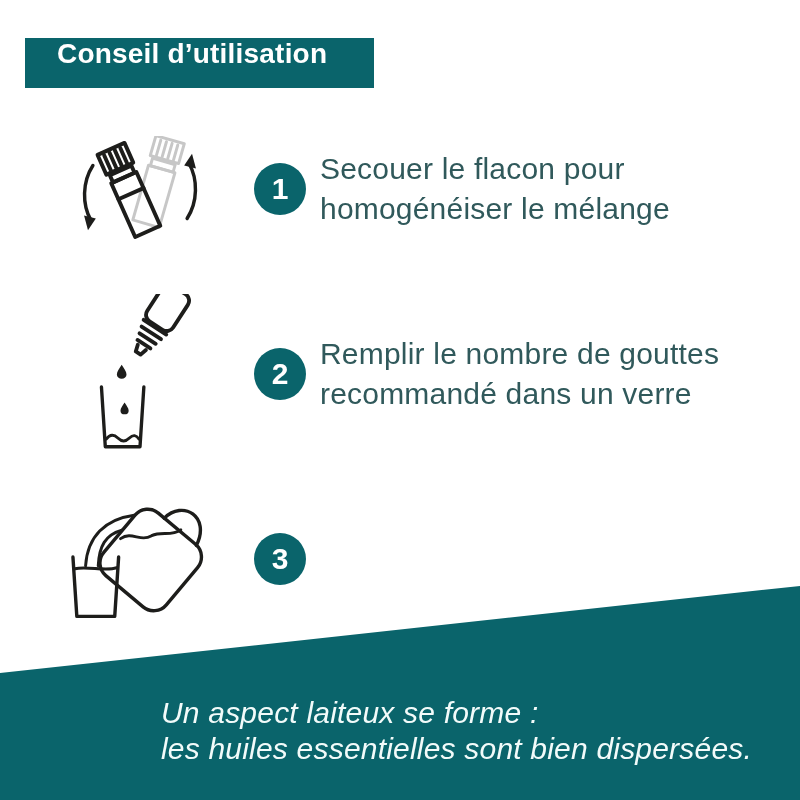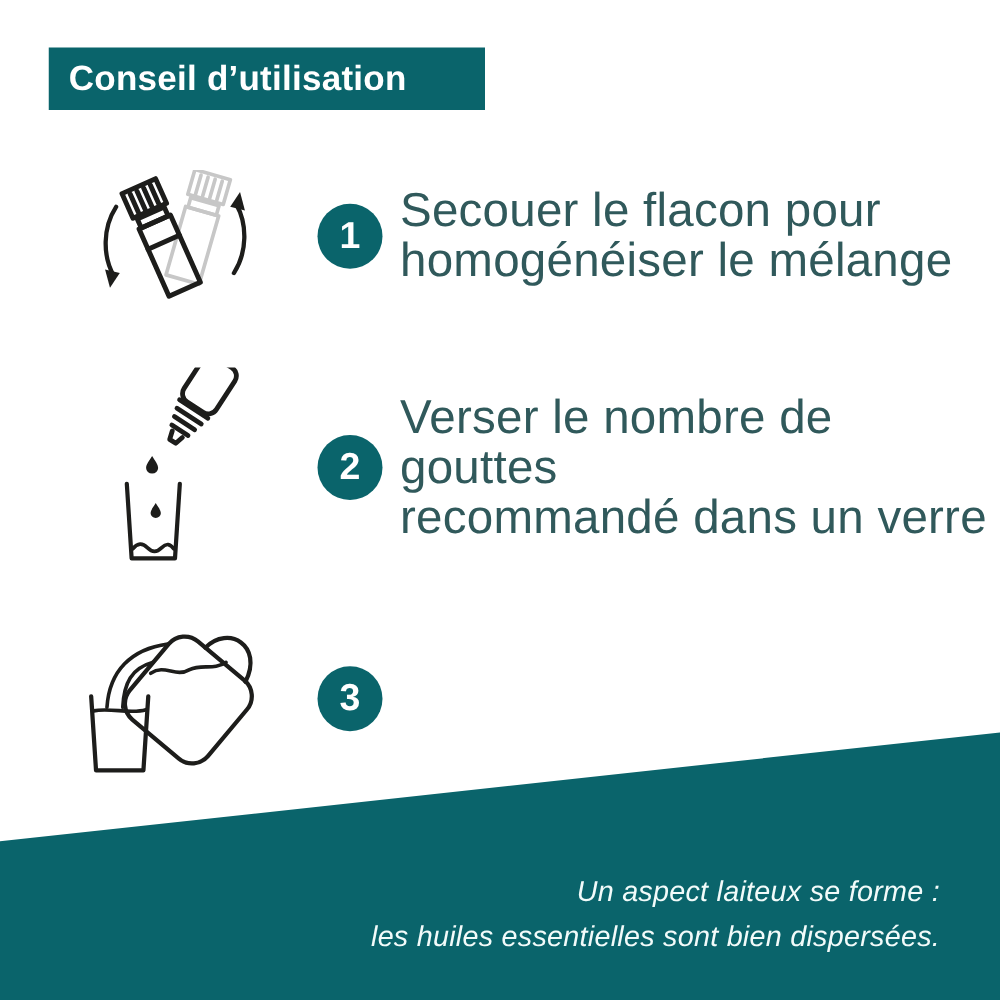--- a/index.html
+++ b/index.html
@@ -10,52 +10,52 @@
     --text-on-accent:#f2fbfa;
     --background:#ffffff;
   }
   html,body{margin:0;padding:0;}
   body{background:#e9e9e9;font-family:"Liberation Sans",sans-serif;}
   .canvas{
     position:relative;width:800px;height:800px;margin:0 auto;
     background:var(--background);overflow:hidden;
   }
   .title-banner{
-    position:absolute;left:39px;top:38px;width:349px;height:50px;
-    background:var(--accent);display:flex;align-items:center;
-    padding-left:16px;box-sizing:border-box;
+    position:absolute;left:25px;top:38px;width:349px;height:50px;
+    background:var(--accent);display:flex;
+    padding-left:32px;box-sizing:border-box;
   }
   .title-banner .title{
     color:#ffffff;font-size:28px;font-weight:bold;letter-spacing:.2px;white-space:nowrap;
   }
   .step-row{
     position:absolute;left:40px;right:0;
     display:grid;grid-template-columns:200px 80px 1fr;align-items:center;
   }
   .row1{top:133px;height:112px;}
   .row2{top:290px;height:168px;}
   .row3{top:488px;height:142px;}
   .icon-cell{justify-self:center;display:flex;align-items:center;justify-content:center;}
   .badge{
     justify-self:center;width:52px;height:52px;border-radius:50%;
     background:var(--accent);display:flex;align-items:center;justify-content:center;
   }
   .badge span{color:#ffffff;font-size:30px;font-weight:bold;line-height:1;}
   .step-text{
-    color:var(--step-text);font-size:38px;line-height:40px;
+    color:var(--step-text);font-size:30px;line-height:40px;
     white-space:pre-line;letter-spacing:.2px;
   }
   .footer-band{
     position:absolute;left:0;bottom:0;width:800px;height:220px;
     background:var(--accent);
     clip-path:polygon(0 42.3%,100% 2.7%,100% 100%,0 100%);
   }
   .footer-note{
-    position:absolute;right:48px;bottom:33px;text-align:right;
-    color:var(--text-on-accent);font-style:italic;font-size:23px;line-height:36px;
+    position:absolute;right:48px;bottom:33px;
+    color:var(--text-on-accent);font-style:italic;font-size:30px;line-height:36px;
     white-space:pre-line;letter-spacing:.2px;
   }
   svg{display:block;}
   .ink{stroke:var(--icon-stroke);fill:none;stroke-linecap:round;stroke-linejoin:round;}
   .ghost{stroke:var(--icon-ghost);fill:none;stroke-linecap:round;stroke-linejoin:round;}
   .ink-fill{fill:var(--icon-stroke);stroke:none;}
 </style>
 </head>
 <body>
 
@@ -120,21 +120,21 @@
 
         <path class="ink-fill" transform="translate(39,118) scale(0.85)" d="M0,-7 C2.5,-3 5,0 5,3 A5,4.5 0 1 1 -5,3 C-5,0 -2.5,-3 0,-7 Z"></path>
 
         <path class="ink" stroke-width="3.5" d="M 15,96 L 19,158 L 55,158 L 59,96"></path>
         <path class="ink" stroke-width="3" d="M 20,150 C 24,145 28,145 32,149 C 36,153 40,153 44,149 C 48,145 51,146 54,150"></path>
       </svg>
     </div>
     <div class="badge">
       <span>2</span>
     </div>
-    <div class="step-text">Verser le nombre de gouttes
+    <div class="step-text">Remplir le nombre de gouttes
 recommandé dans un verre</div>
   </div>
 
   <div class="step-row row3">
     <div class="icon-cell">
       <svg width="148" height="138" viewBox="0 0 152 142">
 
         <g class="ink" stroke-width="3.5" transform="translate(87,72) rotate(40)">
           <rect x="-42" y="-42" width="84" height="84" rx="17"></rect>
         </g>

